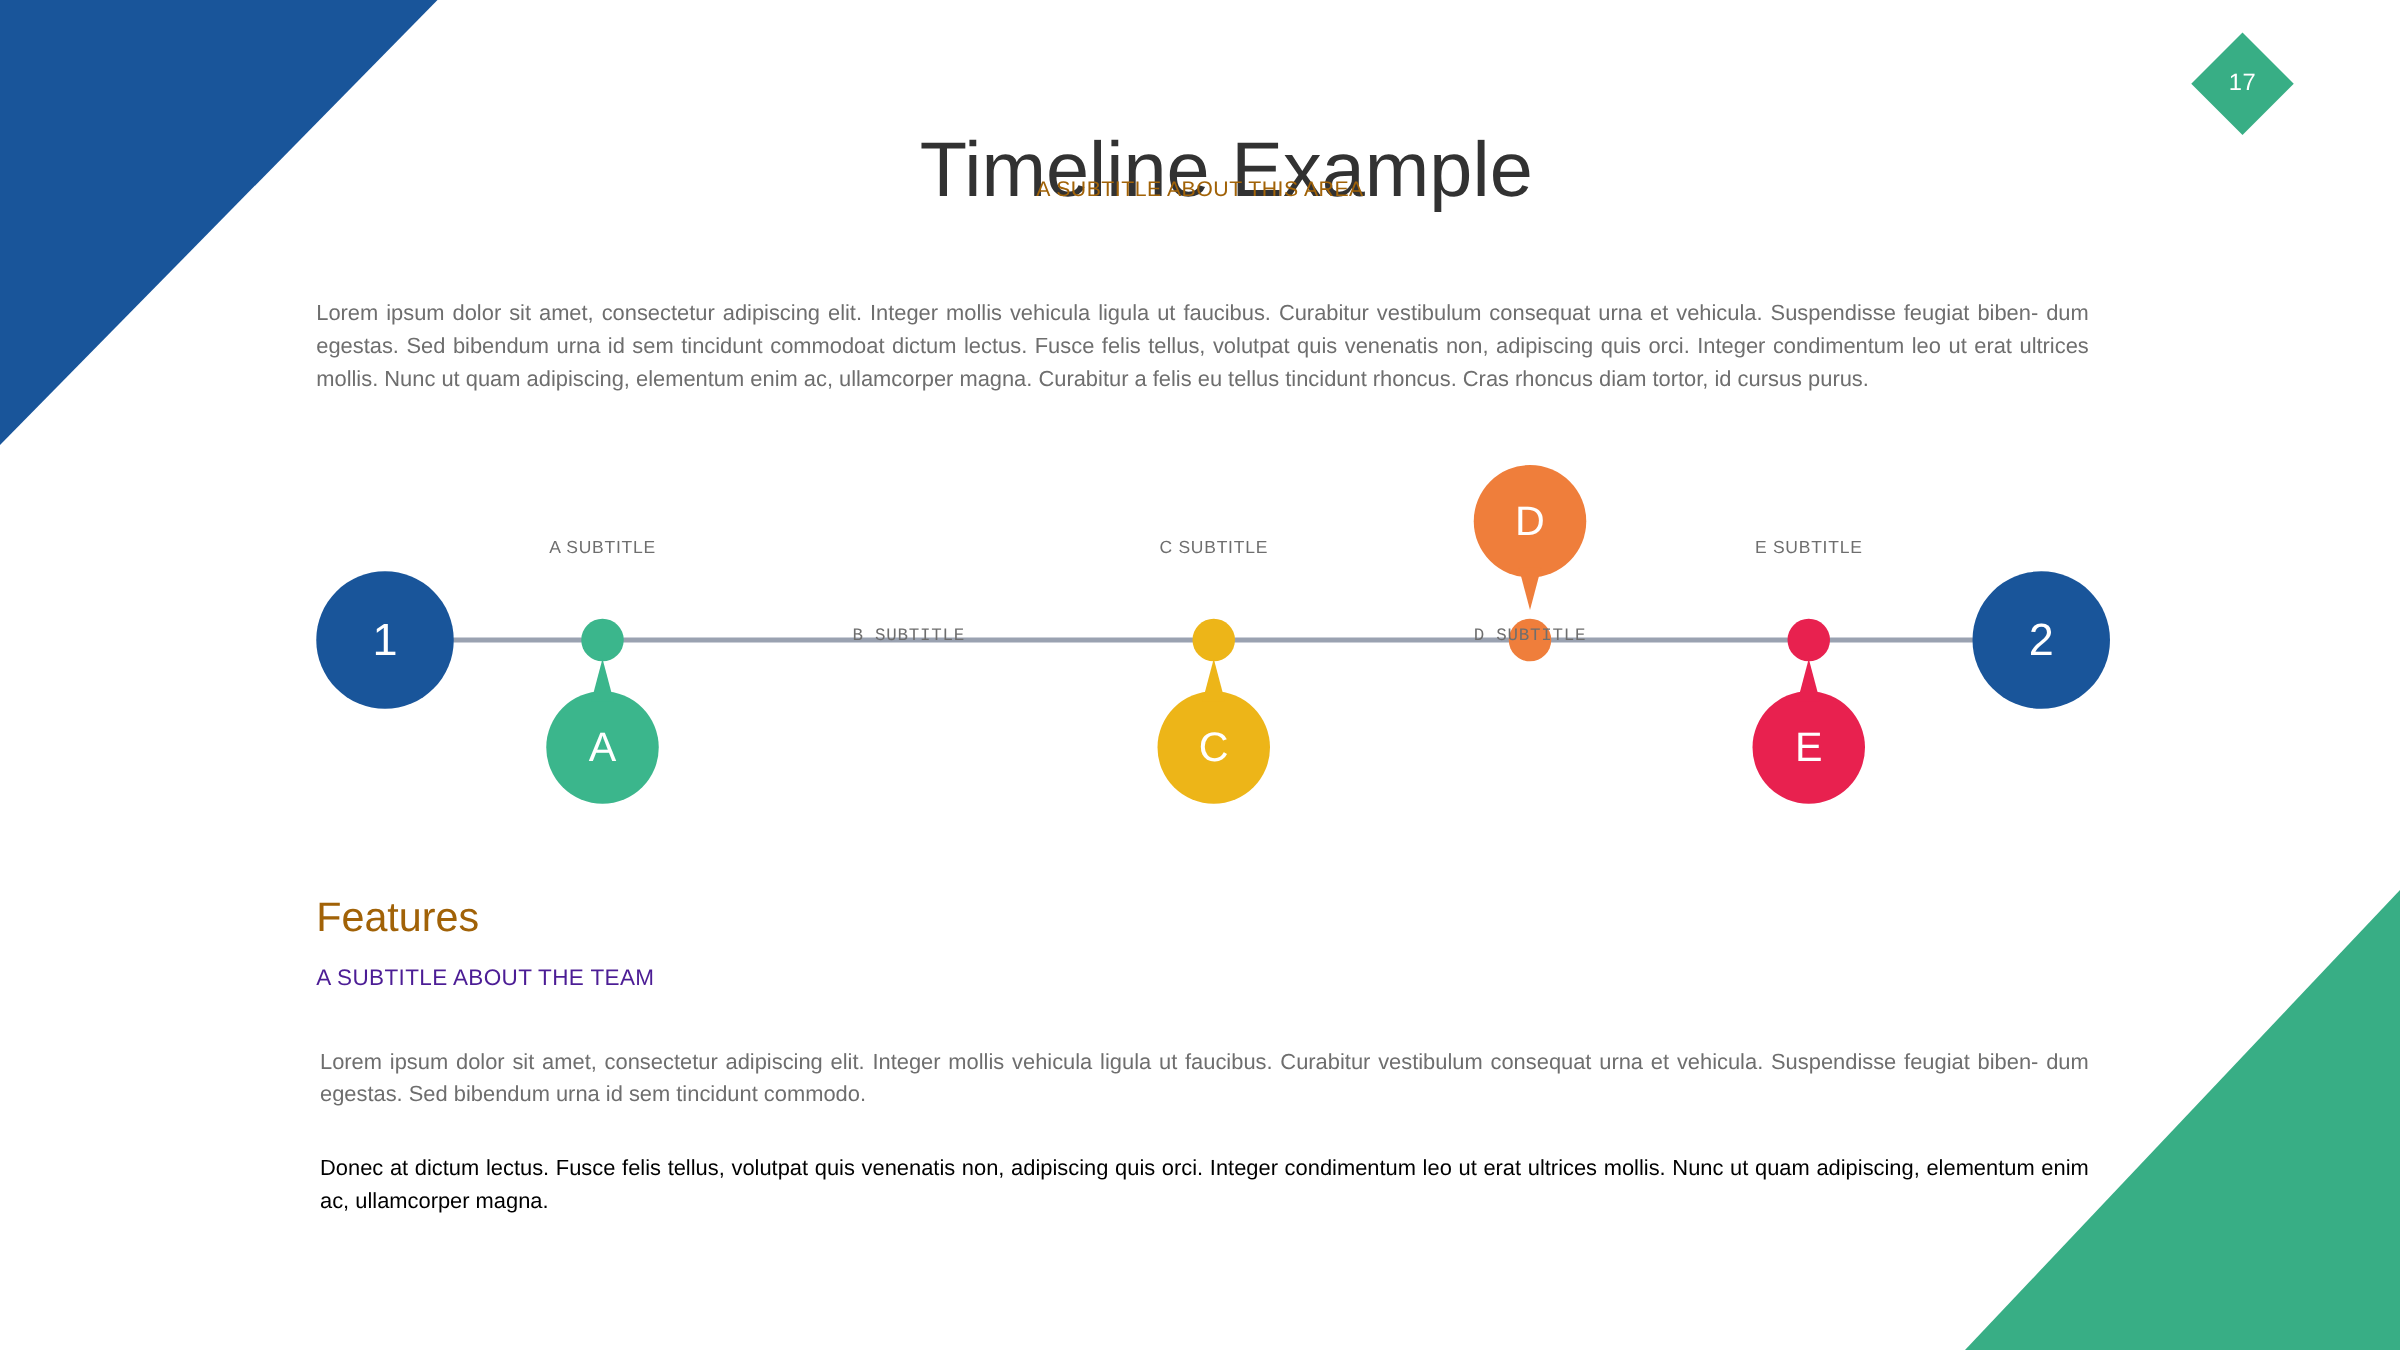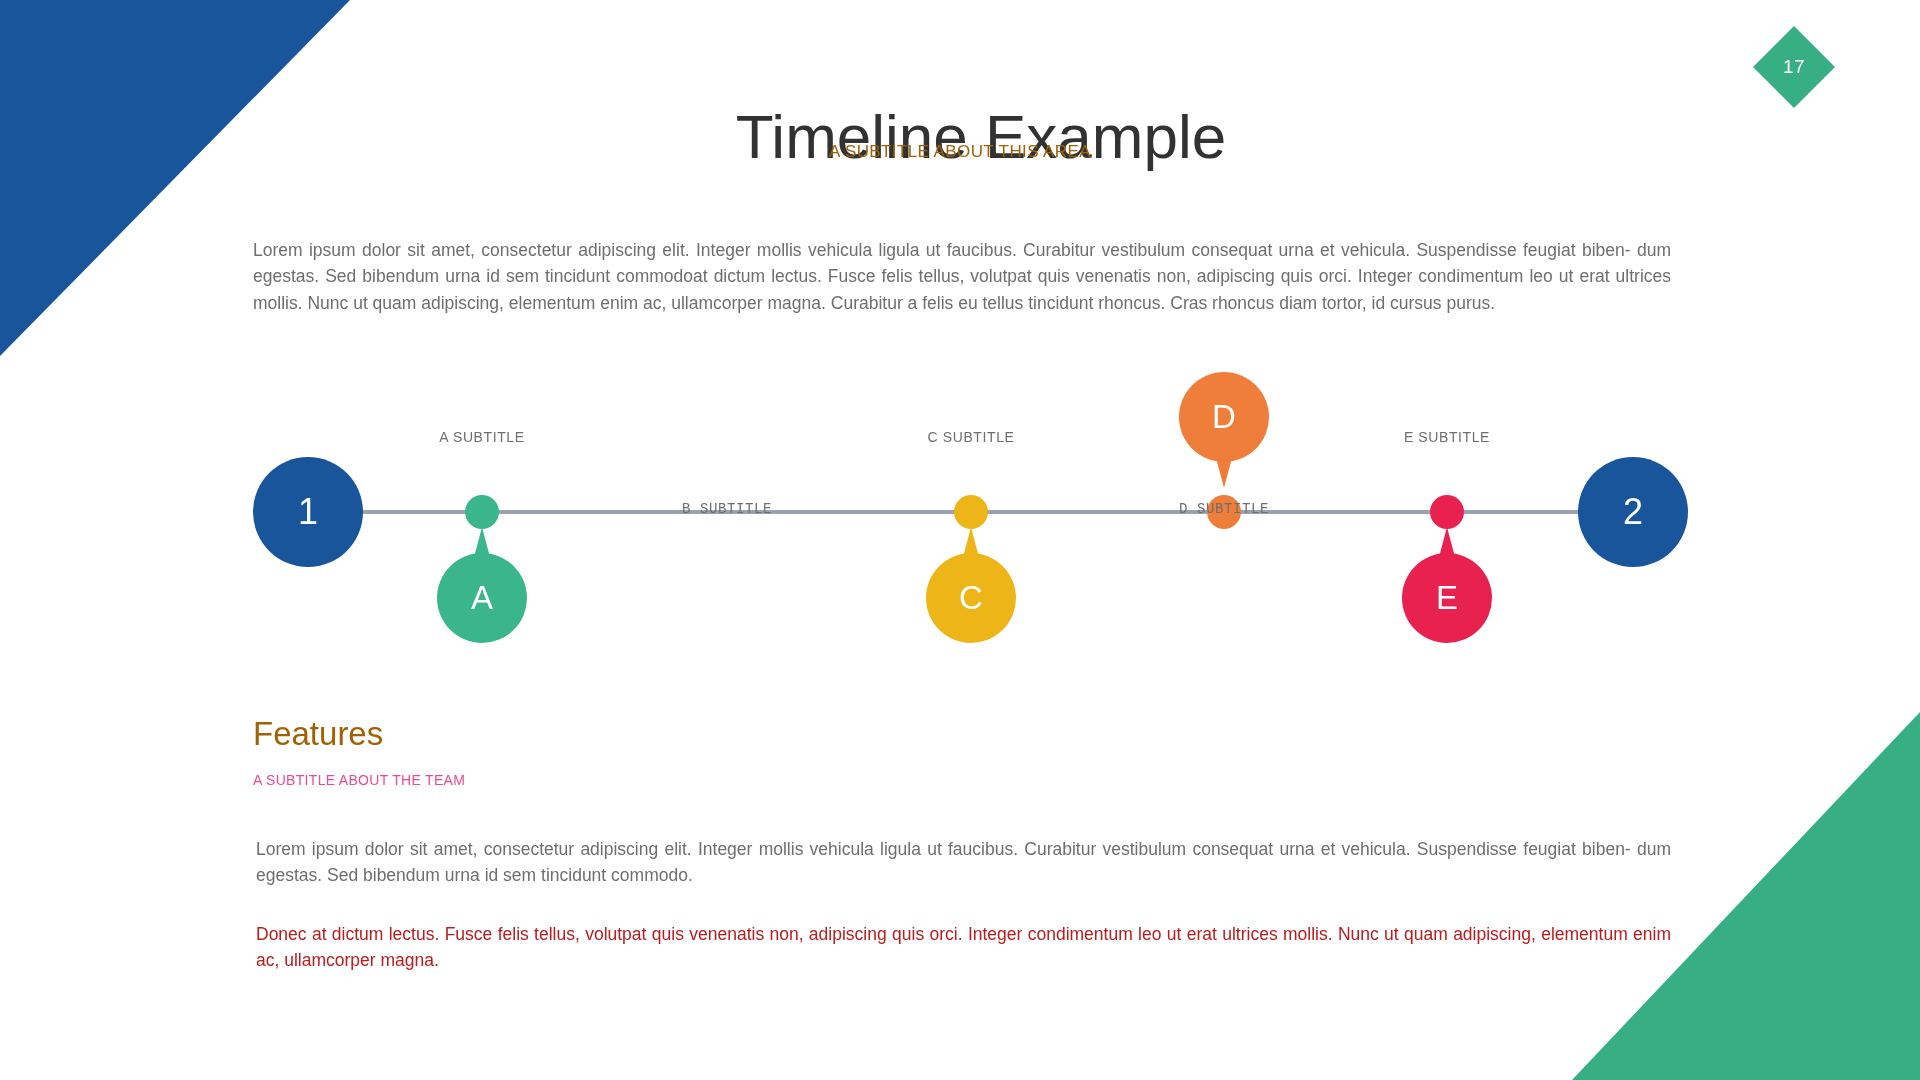--- a/index.html
+++ b/index.html
@@ -202,42 +202,42 @@
     left: 253px;
     font-size: 33px;
     font-weight: normal;
     color: #a16207;
     margin: 0;
   }
   #features-subtitle {
     position: absolute;
     top: 772px;
     left: 253px;
-    font-size: 14px;
-    color: #ec4899;
+    font-size: 18px;
+    color: #4c1d95;
     letter-spacing: 0.3px;
   }
   #features-paragraph-1 {
     position: absolute;
     top: 818px;
     left: 256px;
     width: 1415px;
     font-size: 17.5px;
     line-height: 26.5px;
     color: #6E6E6E;
     text-align: justify;
   }
   #features-paragraph-2 {
     position: absolute;
     top: 903px;
     left: 256px;
     width: 1415px;
     font-size: 17.5px;
     line-height: 26.5px;
-    color: #b91c1c;
+    color: #000000;
     text-align: justify;
   }
 </style>
 </head>
 <body>
 
 <div id="slide">
 
   <div id="corner-top-left" class="corner-tri"></div>
   <div id="corner-bottom-right" class="corner-tri"></div>

